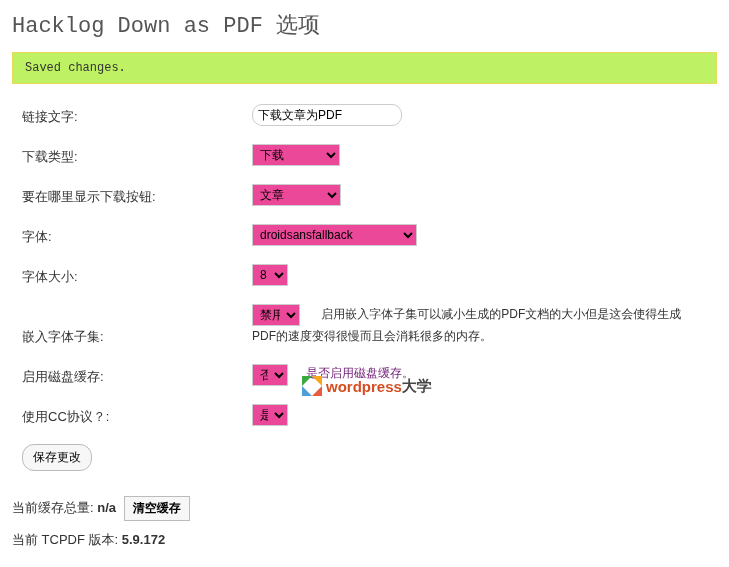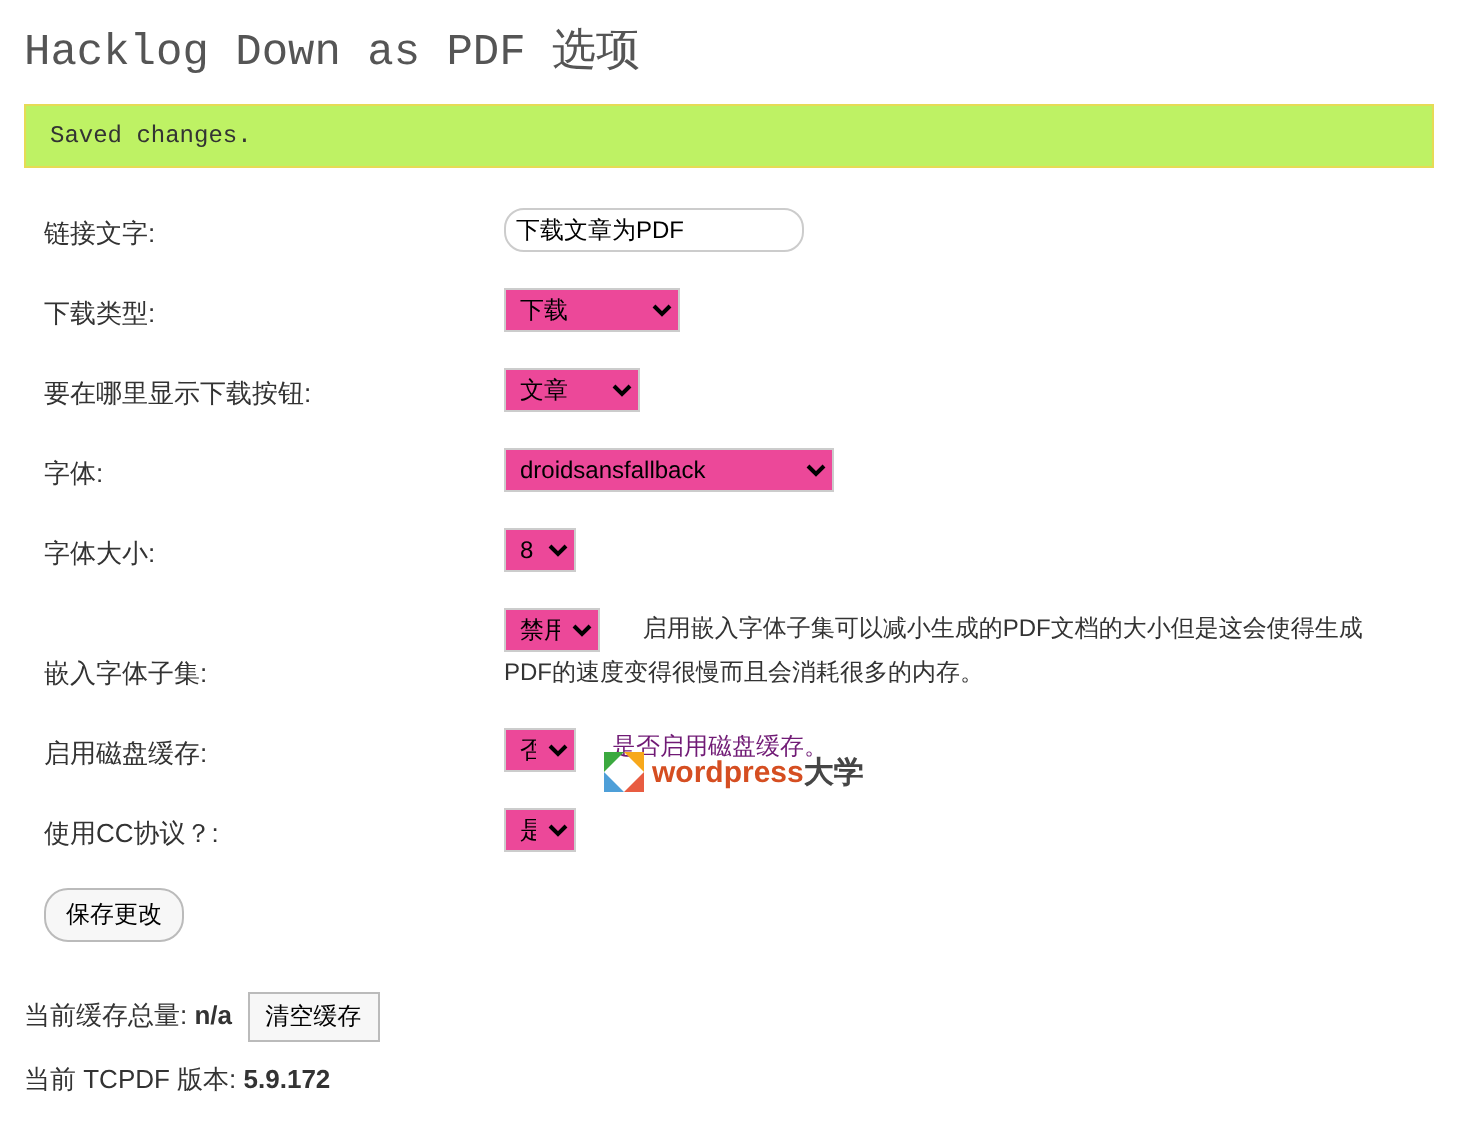--- a/index.html
+++ b/index.html
@@ -54,21 +54,21 @@
     .input-link { width: 150px; border-radius: 10px; }
     select {
       border: 1px solid #ccc;
       padding: 2px 3px;
       font-size: 12px;
       height: 22px;
       background: #ec4899;
       font-family: "SimSun", Arial, sans-serif;
     }
     .sel-download { width: 88px; }
-    .sel-where { width: 68px; }
+    .sel-where { width: 89px; }
     .sel-font { width: 165px; }
     .sel-size { width: 36px; }
     .sel-subset { width: 48px; }
     .sel-cache { width: 36px; }
     .sel-cc { width: 36px; }
     .desc {
       font-size: 12px;
       color: #701a75;
       margin-left: 18px;
       line-height: 1.6;
@@ -115,20 +115,21 @@
     }
     .info-line b { font-weight: bold; }
     .clear-btn {
       border: 1px solid #bbb;
       background: #f7f7f7;
       padding: 3px 8px;
       font-size: 12px;
       cursor: pointer;
       margin-left: 4px;
       font-family: "SimSun", Arial, sans-serif;
+      font-weight: bold;
     }
     .subset-row .form-field { display: block; }
     .subset-inline { display: inline-block; vertical-align: top; }
   </style>
 </head>
 <body>
 
 <h2 class="page-title">Hacklog Down as PDF 选项</h2>
 
 <div class="notice">Saved changes.</div>

